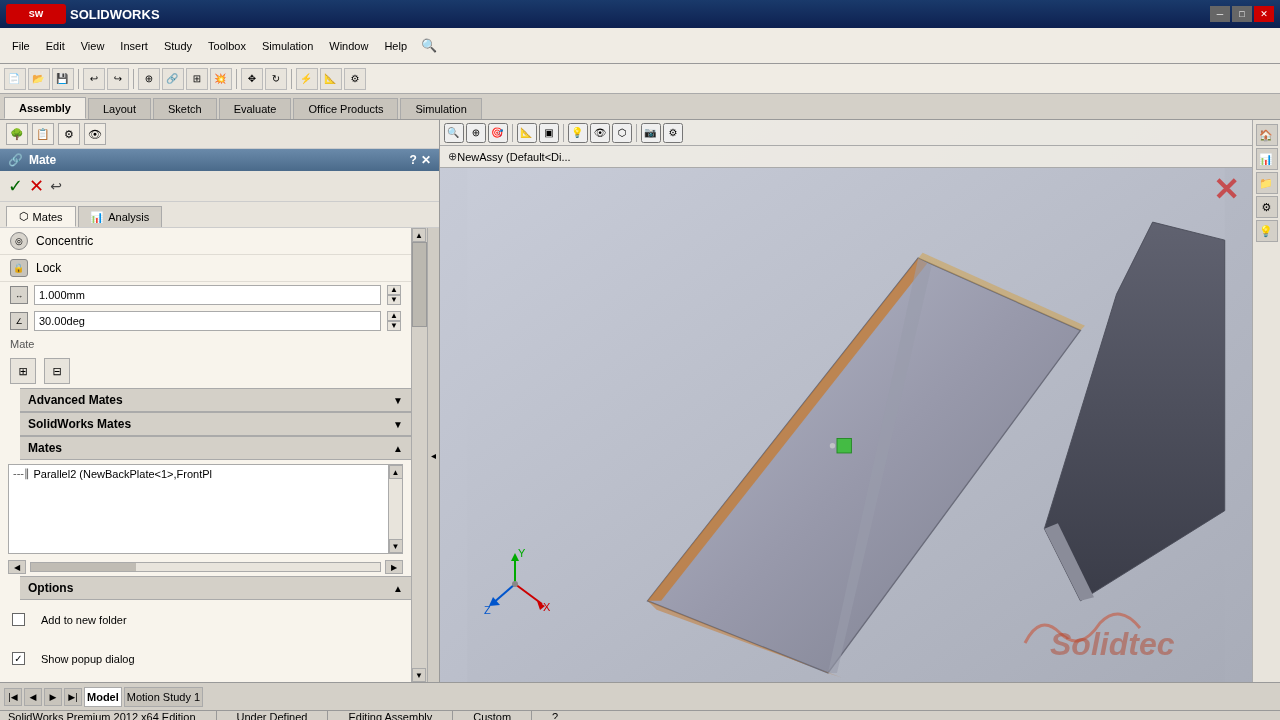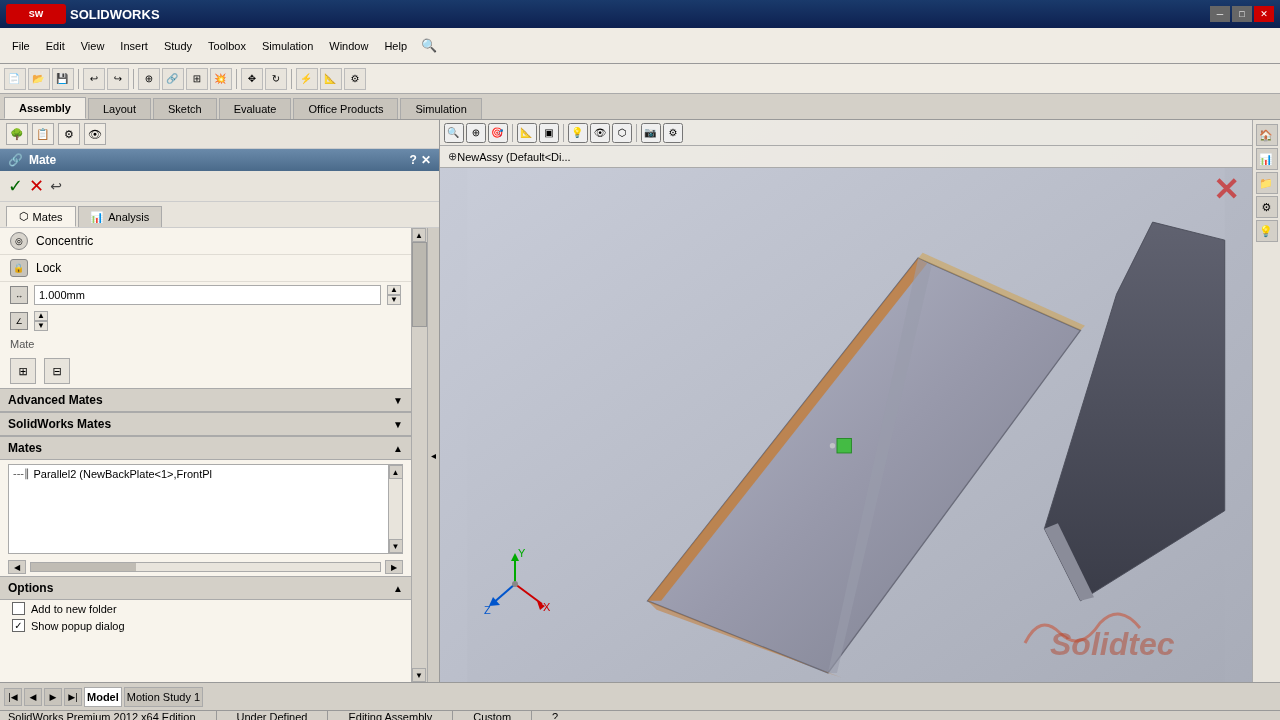--- a/index.html
+++ b/index.html
@@ -268,20 +268,21 @@
       display: flex;
       align-items: center;
       justify-content: space-between;
       padding: 4px 8px;
       background: #d4d0c8;
       border-top: 1px solid #aaa;
       border-bottom: 1px solid #aaa;
       cursor: pointer;
       font-size: 12px;
       font-weight: bold;
+      margin-left: 20px;
     }
     .section-chevron { font-size: 10px; }
 
     
     .mates-listbox {
       margin: 4px 8px;
       border: 1px solid #aaa;
       background: white;
       height: 90px;
       font-size: 11px;
@@ -305,22 +306,22 @@
       width: 14px; height: 14px;
       font-size: 8px;
       cursor: pointer;
       display: flex; align-items: center; justify-content: center;
       background: #d4d0c8;
       border: 1px solid #aaa;
     }
 
     
     .options-item {
-      display: flex; align-items: center; gap: 6px;
-      padding: 2px 12px;
+      display: flex; align-items: center; gap: 16px;
+      padding: 13px 12px;
       font-size: 11px;
     }
     .checkbox {
       width: 13px; height: 13px;
       border: 1px solid #666;
       background: white;
       display: flex; align-items: center; justify-content: center;
       font-size: 10px;
       cursor: pointer;
     }
@@ -587,20 +588,21 @@
           <div class="input-icon">↔</div>
           <input class="input-field" type="text" value="1.000mm" style="">
           <div class="input-spinner">
             <button class="spin-btn">▲</button>
             <button class="spin-btn">▼</button>
           </div>
         </div>
 
         <div class="input-row">
           <div class="input-icon">∠</div>
+          <input class="input-field" type="text" value="30.00deg" style="">
           <div class="input-spinner">
             <button class="spin-btn">▲</button>
             <button class="spin-btn">▼</button>
           </div>
         </div>
 
         <div class="mate-label-row">
           <span>Mate</span>
         </div>
 

